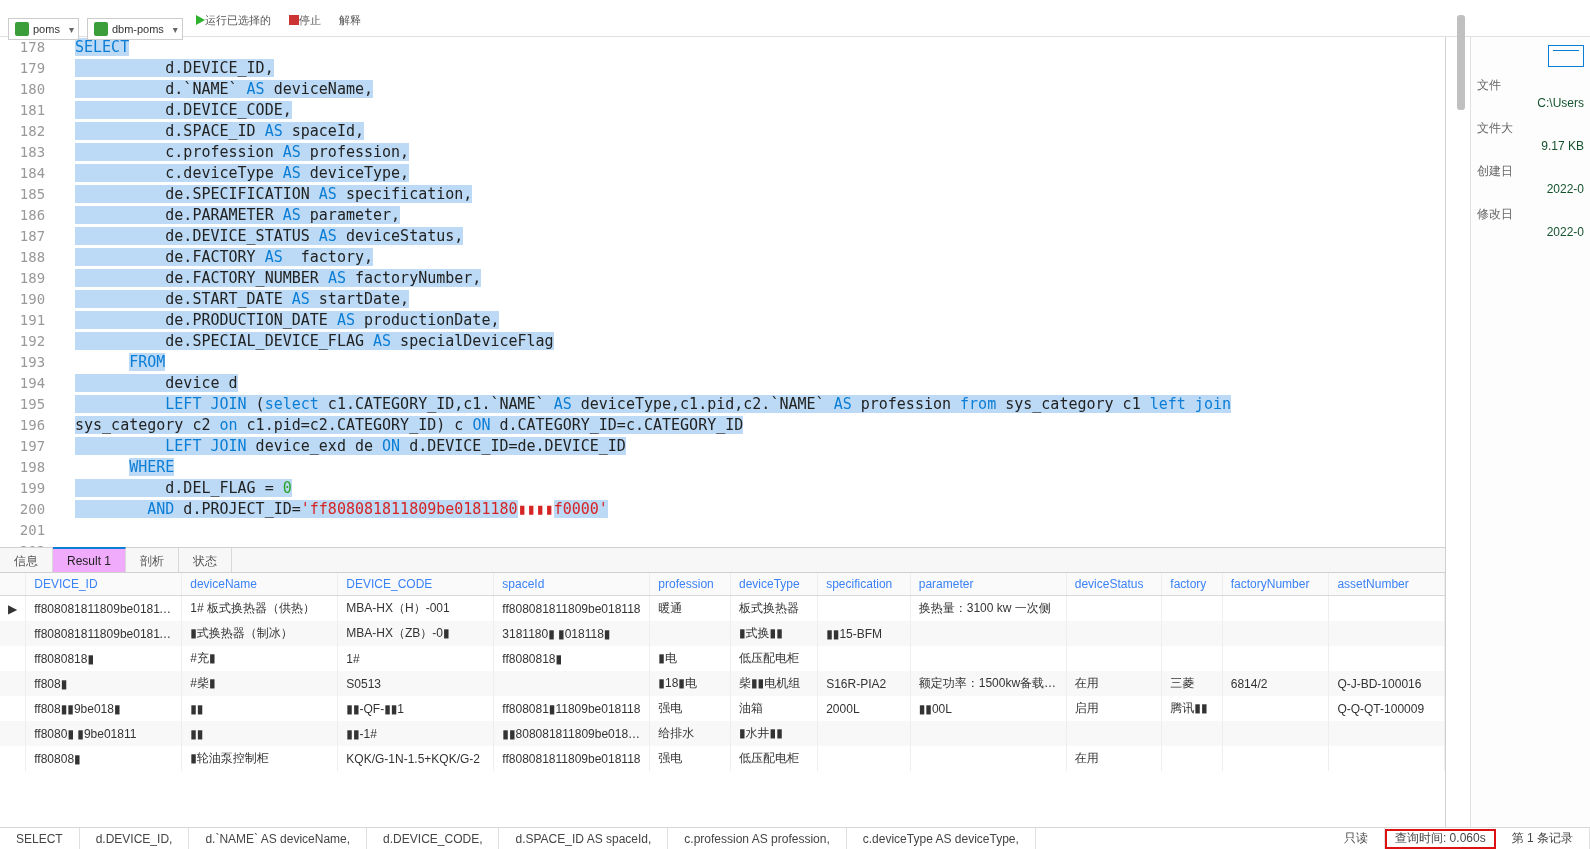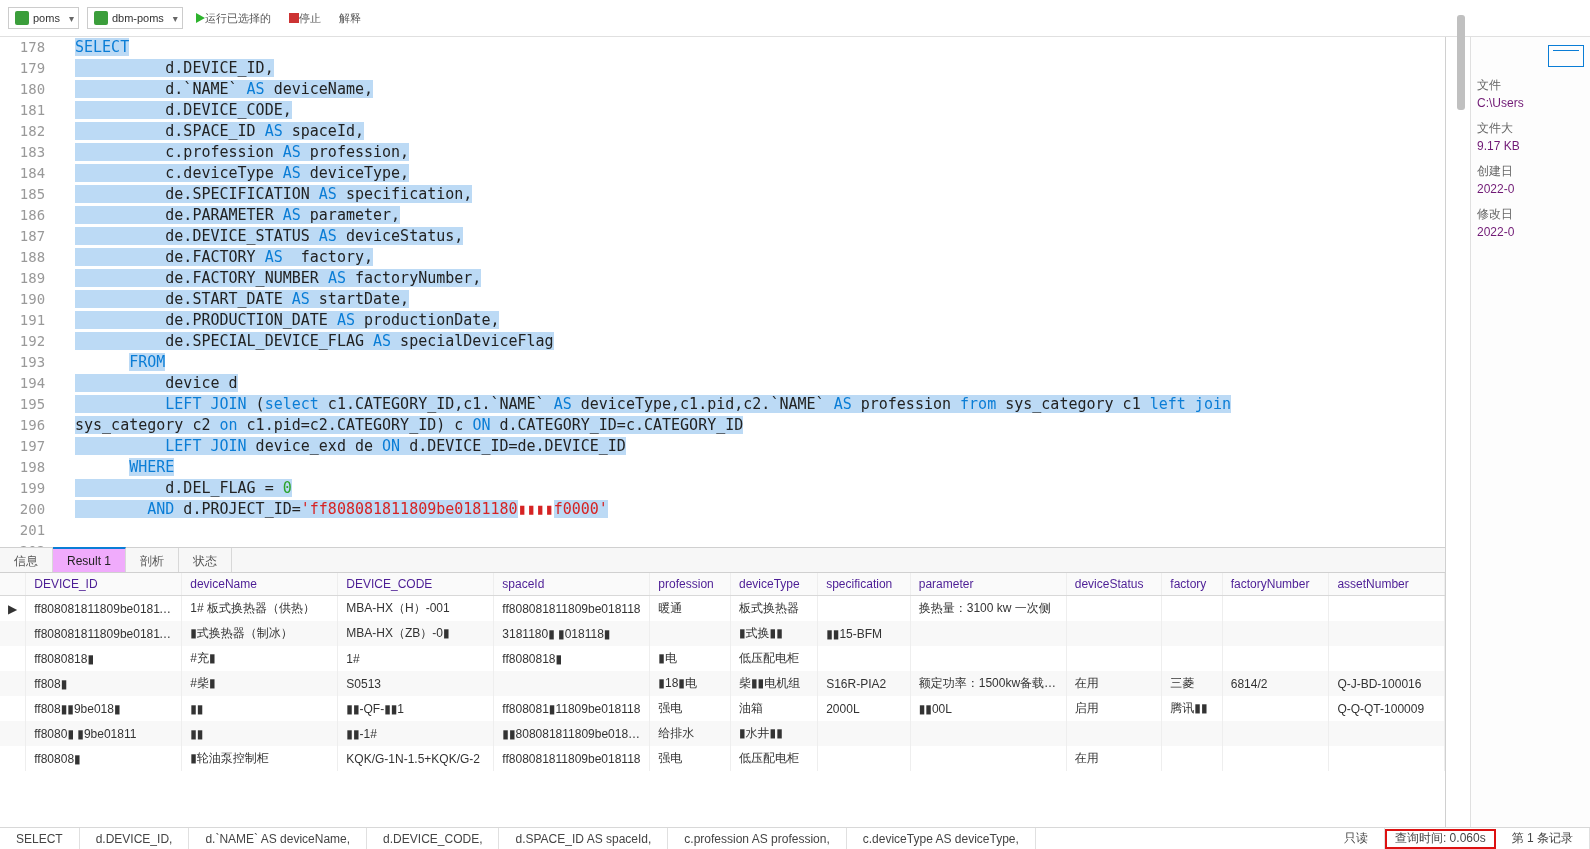--- a/index.html
+++ b/index.html
@@ -1,49 +1,49 @@
 <!DOCTYPE html>
 <html><head>
   <meta charset="utf-8">
   <style>
     * { margin:0; padding:0; box-sizing:border-box; }
     body { font-family:-apple-system,"Segoe UI",sans-serif; font-size:12px; background:#fff; color:#333; overflow:hidden; width:1590px; height:849px; position:relative; }
-    .toolbar-top { height:28px; display:flex; align-items:center; gap:8px; padding:18px 8px; border-bottom:1px solid #e0e0e0; }
+    .toolbar-top { height:28px; display:flex; gap:8px; padding:18px 8px; border-bottom:1px solid #e0e0e0; }
     .combo { display:flex; align-items:center; gap:4px; height:22px; padding:2px 18px 2px 6px; border:1px solid #ccc; background:#fff; font-size:11px; position:relative; }
     .combo::after { content:"▾"; position:absolute; right:4px; font-size:10px; color:#666; }
     .db-icon { width:14px; height:14px; background:#3b9e3b; border-radius:2px; display:inline-block; }
     .combo .label { display:inline-block; }
     .tb-btn { display:flex; align-items:center; font-size:11px; color:#555; padding:2px 5px; }
     .play-icon { width:0; height:0; border-left:9px solid #2db32d; border-top:5px solid transparent; border-bottom:5px solid transparent; }
     .stop-icon { width:10px; height:10px; background:#c33; }
     .main-area { display:flex; height:calc(100% - 28px); }
     .editor-col { flex:1; display:flex; flex-direction:column; border-right:1px solid #d0d0d0; }
     .side-panel { width:120px; background:#fdfdfd; border-left:1px solid #e0e0e0; padding:8px 6px; font-size:12px; color:#555;margin-left:24px; }
     .side-panel .label { color:#666; margin-top:10px; }
-    .side-panel .val { color:#701a75; font-size:12px; margin-top:2px; }
+    .side-panel .val { color:#14532d; font-size:12px; margin-top:2px;text-align:right; }
     .side-icon { width:36px; height:22px; border:1px solid #0a7dd6; margin-left:auto; position:relative; }
     .side-icon::before,.side-icon::after { content:""; position:absolute; background:#0a7dd6; }
     .side-icon::before { top:4px; left:4px; right:4px; height:1px; }
     .code-block { flex:0 0 510px; overflow-y:auto; display:flex; font-family:"Consolas","Menlo",monospace; font-size:15px; line-height:21px; }
     .gutter { width:75px; text-align:center; padding-right:10px; color:#999; background:#fff; user-select:none; font-size:14px; }
     .code-lines { flex:1; padding-left:0; }
     .line { white-space:pre; }
     .sel { background:#bcdaf5; }
     .kw { color:#0a7dd6; font-weight:500; }
     .num { color:#2aa32a; }
     .str { color:#d62323; }
     .txt { color:#222; }
     .scroll-handle { position:absolute; right:125px; top:15px; width:8px; height:95px; background:#c0c0c0; border-radius:3px; }
     .tabs-row { height:26px; border-top:1px solid #d0d0d0; border-bottom:1px solid #d0d0d0; display:flex; background:#f7f7f7; }
     .tab { padding:5px 14px; font-size:12px; color:#555; border-right:1px solid #d8d8d8; cursor:pointer; }
     .tab.active { background:#f0abfc; color:#222; border-top:2px solid #0a7dd6; margin-top:-1px; }
     .grid-wrap { flex:1; overflow:auto; background:#fff; }
     .grid { border-collapse:collapse; font-size:12px; color:#333; width:100%; }
     .grid th,.grid td { padding:4px 8px; text-align:left; white-space:nowrap; overflow:hidden; text-overflow:ellipsis; max-width:140px; border-right:1px solid #eee; height:21px; }
-    .grid th { background:#fafafa; font-weight:400; color:#4c1d95; border-bottom:1px solid #d8d8d8; }
+    .grid th { background:#fafafa; font-weight:400; color:#3b82f6; border-bottom:1px solid #d8d8d8; }
     .grid tbody tr:nth-child(even){ background:#f8f8f8; }
     .row-ptr { width:14px; text-align:center; }
     .bottom-toolbar { height:24px; border-top:1px solid #d8d8d8; display:flex; align-items:center; padding:0 8px; gap:8px; color:#888; font-size:14px; background:#fff; }
     .bt-icon { color:#888; padding:0 2px; font-size:14px; }
     .grid-icon { width:16px; height:14px; border:1px solid #0a7dd6; display:inline-block; margin-left:2px; }
     .status-bar { position:absolute; left:0; right:0; bottom:0; height:22px; border-top:1px solid #d8d8d8; display:flex; align-items:center; font-size:12px; color:#444; background:#fff; }
     .sb-cell { padding:0 16px; border-right:1px solid #e0e0e0; height:100%; display:flex; align-items:center; }
     .sb-highlight { border:2px solid #d11; padding:0 8px; height:20px; display:flex; align-items:center; }
   </style>
 </head>

